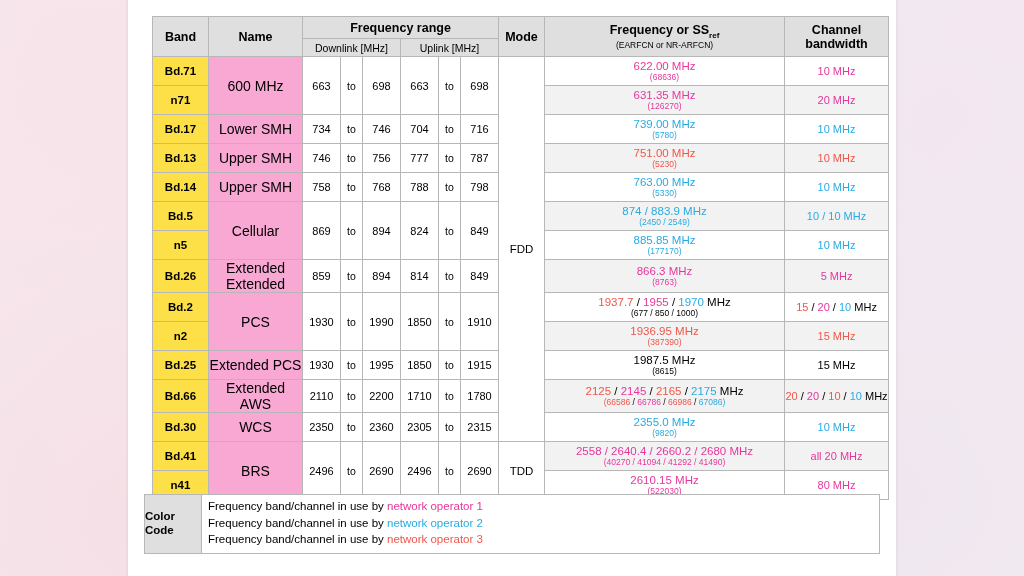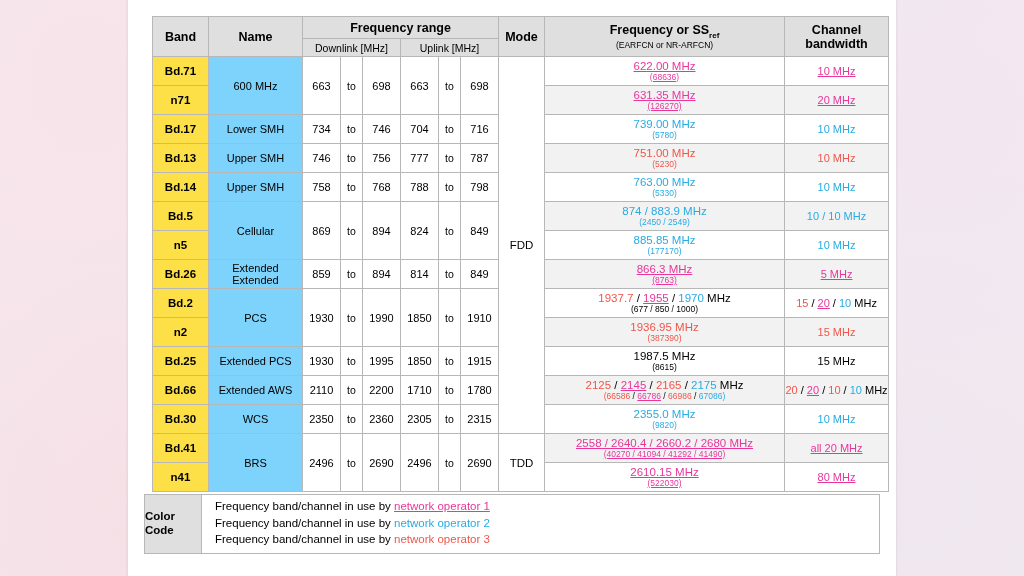--- a/index.html
+++ b/index.html
@@ -64,22 +64,22 @@
     margin-top: 29px;
   }
   .band {
     background: #fde047;
     font-weight: bold;
     font-size: 11.5px;
     width: 56px;
     height: 28px;
   }
   .name {
-    background: #7dd3fc;
-    font-size: 11px;
+    background: #f9a8d4;
+    font-size: 14px;
     width: 94px;
   }
   .num {
     width: 38px;
     font-size: 11px;
   }
   .to {
     width: 22px;
     font-size: 10.5px;
   }
@@ -95,21 +95,21 @@
     padding: 2px 0;
   }
   .freq.alt { background: #f2f2f2; }
   .bw {
     width: 104px;
     font-size: 11px;
   }
   .bw.alt { background: #f2f2f2; margin-left: 44px; }
   .big { font-size: 11.5px; }
   .sub { font-size: 8.5px; }
-  .op1 { color: #e8369c; text-decoration: underline; }
+  .op1 { color: #e8369c; }
   .op2 { color: #29abe2; }
   .op3 { color: #f0564a; }
   .blk { color: #000000; }
   .sscript { font-size: 8px; vertical-align: sub; }
   .legend {
     position: absolute;
     left: 16px;
     top: 494px;
     width: 736px;
     border-collapse: collapse;
@@ -123,21 +123,21 @@
     width: 56px;
     background: #dfdfdf;
     font-weight: bold;
     font-size: 11.5px;
     line-height: 1.2;
     text-align: left;
     padding: 4px 0;
   }
   .legend .txt {
     text-align: left;
-    padding: 3px 0 5px 13px;
+    padding: 3px 0 5px 6px;
     font-size: 11.5px;
     line-height: 1.45;
   }
   .legend .txt div { white-space: nowrap; }
 </style>
 </head>
 <body>
 
 <div id="bg"></div>
 

